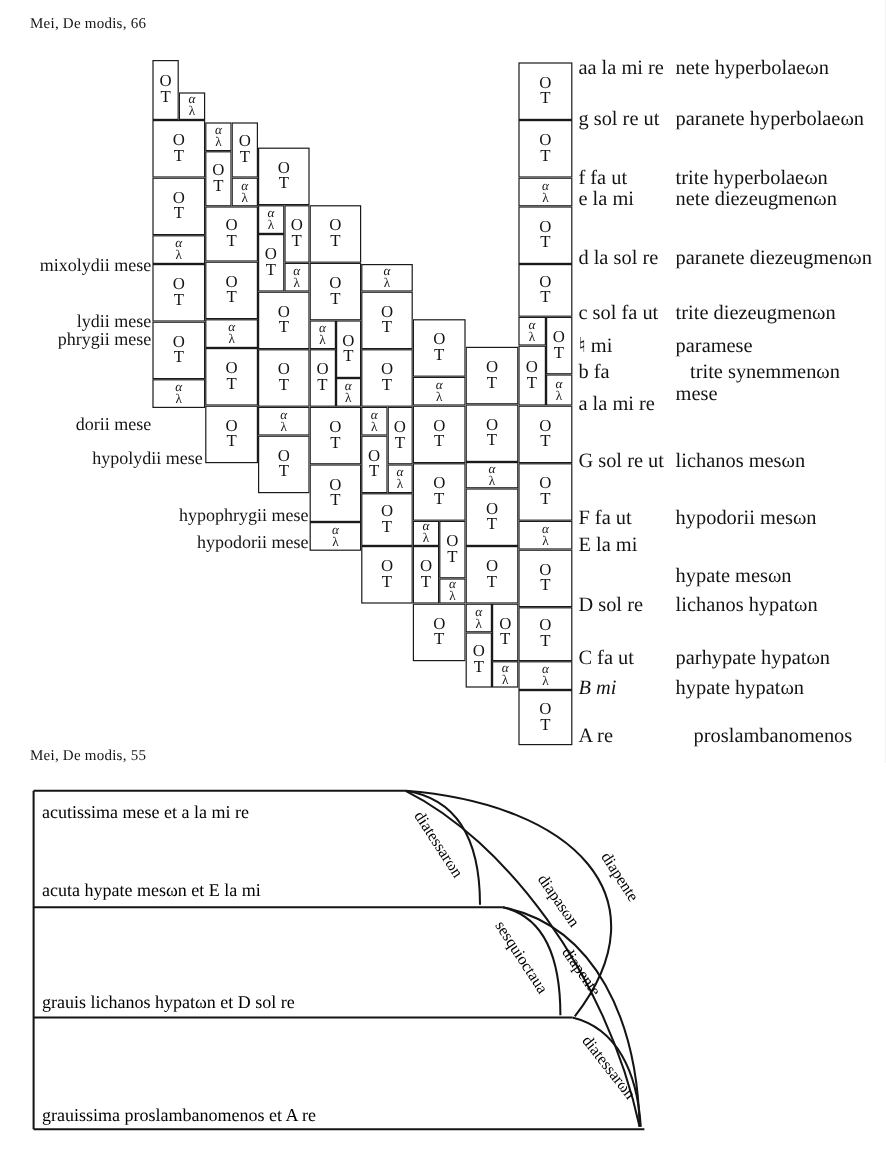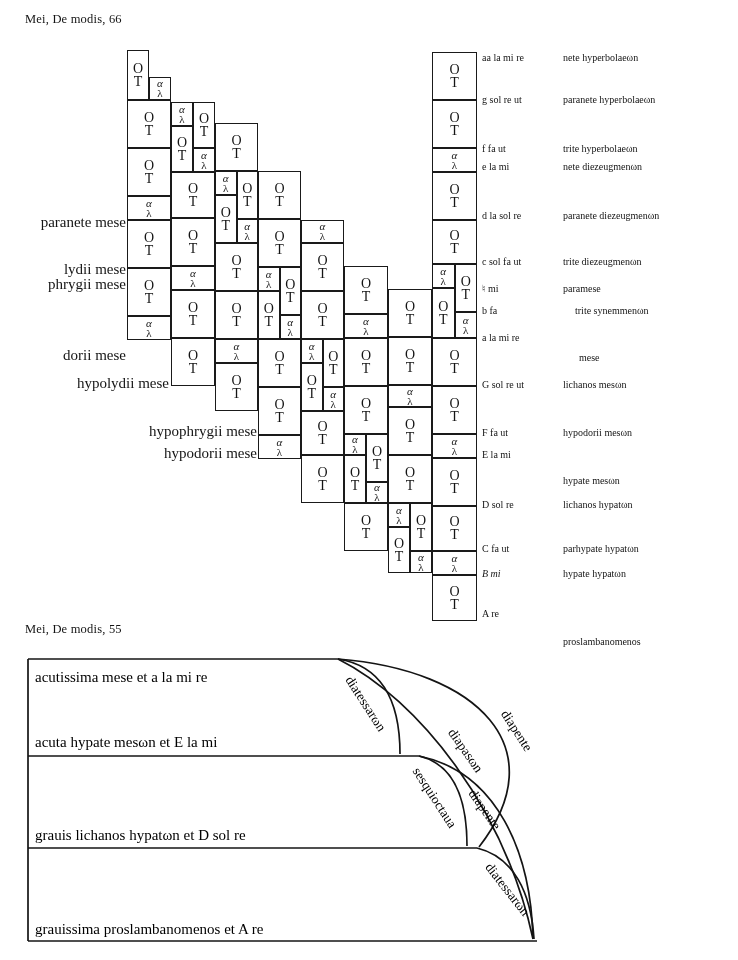--- a/index.html
+++ b/index.html
@@ -10,21 +10,21 @@
   .cell{position:absolute;box-sizing:border-box;border:1.6px solid #1a1a1a;background:#fff;
         display:flex;flex-direction:column;align-items:center;justify-content:center;
         line-height:1;}
   .cell .g1,.cell .g2{display:block;text-align:center;}
   .cell.tone .g1{font-size:14px;line-height:13px;}
   .cell.tone .g2{font-size:14px;line-height:14px;}
   .cell.semi .g1{font-size:11px;line-height:9px;font-style:italic;}
   .cell.semi .g2{font-size:11px;line-height:10px;}
   
   .llabel{position:absolute;font-size:15px;white-space:nowrap;transform:translate(-100%,-50%);}
-  .rnote,.rgreek{position:absolute;font-size:10px;white-space:nowrap;transform:translateY(-50%);}
+  .rnote,.rgreek{position:absolute;font-size:17px;white-space:nowrap;transform:translateY(-50%);}
   svg{position:absolute;left:0;top:0;}
   svg text{font-family:"Liberation Serif","DejaVu Serif","DejaVu Sans",serif;}
   .rowlab{font-size:15px;}
   .arclab{font-size:13.5px;}
 </style>
 </head>
 <body>
 
 <div id="page">
   <div class="caption" style="left:25px;top:12px">Mei, De modis, 66</div>
@@ -336,21 +336,21 @@
         <span class="g2">T</span>
       </div>
       <div class="cell semi" style="left: 432px; top: 551px; width: 45px; height: 24px;">
         <span class="g1">α</span>
         <span class="g2">λ</span>
       </div>
       <div class="cell tone" style="left: 432px; top: 575px; width: 45px; height: 46px;">
         <span class="g1">O</span>
         <span class="g2">T</span>
       </div>
-      <div class="llabel" style="left: 126px; top: 222px;">paranete  mese</div>
+      <div class="llabel" style="left: 126px; top: 222px;">mixolydii  mese</div>
       <div class="llabel" style="left: 126px; top: 269px;">lydii  mese</div>
       <div class="llabel" style="left: 126px; top: 284px;">phrygii  mese</div>
       <div class="llabel" style="left: 126px; top: 355px;">dorii  mese</div>
       <div class="llabel" style="left: 169px; top: 383px;">hypolydii  mese</div>
       <div class="llabel" style="left: 257px; top: 431px;">hypophrygii  mese</div>
       <div class="llabel" style="left: 257px; top: 453px;">hypodorii  mese</div>
       <div class="rnote" style="left: 482px; top: 57px;">aa la mi re</div>
       <div class="rgreek" style="left: 563px; top: 57px;">nete hyperbolaeωn</div>
       <div class="rnote" style="left: 482px; top: 99px;">g sol re ut</div>
       <div class="rgreek" style="left: 563px; top: 99px;">paranete hyperbolaeωn</div>
@@ -360,35 +360,35 @@
       <div class="rgreek" style="left: 563px; top: 166px;">nete diezeugmenωn</div>
       <div class="rnote" style="left: 482px; top: 215px;">d la sol re</div>
       <div class="rgreek" style="left: 563px; top: 215px;">paranete diezeugmenωn</div>
       <div class="rnote" style="left: 482px; top: 261px;">c sol fa ut</div>
       <div class="rgreek" style="left: 563px; top: 261px;">trite diezeugmenωn</div>
       <div class="rnote" style="left: 482px; top: 288px;">♮ mi</div>
       <div class="rgreek" style="left: 563px; top: 288px;">paramese</div>
       <div class="rnote" style="left: 482px; top: 310px;">b fa</div>
       <div class="rgreek" style="left: 563px; top: 310px; margin-left: 12px;">trite synemmenωn</div>
       <div class="rnote" style="left: 482px; top: 337px;">a la mi re</div>
-      <div class="rgreek" style="left: 563px; top: 357px; margin-left: 16px;">mese</div>
+      <div class="rgreek" style="left: 563px; top: 328px;">mese</div>
       <div class="rnote" style="left: 482px; top: 384px;">G sol re ut</div>
       <div class="rgreek" style="left: 563px; top: 384px;">lichanos mesωn</div>
       <div class="rnote" style="left: 482px; top: 432px;">F fa ut</div>
       <div class="rgreek" style="left: 563px; top: 432px;">hypodorii mesωn</div>
       <div class="rnote" style="left: 482px; top: 454px;">E la mi</div>
       <div class="rgreek" style="left: 563px; top: 454px; margin-top: 26px;">hypate mesωn</div>
       <div class="rnote" style="left: 482px; top: 504px;">D sol re</div>
       <div class="rgreek" style="left: 563px; top: 504px;">lichanos hypatωn</div>
       <div class="rnote" style="left: 482px; top: 548px;">C fa ut</div>
       <div class="rgreek" style="left: 563px; top: 548px;">parhypate hypatωn</div>
       <div class="rnote" style="left: 482px; top: 573px; font-style: italic;">B mi</div>
       <div class="rgreek" style="left: 563px; top: 573px;">hypate hypatωn</div>
       <div class="rnote" style="left: 482px; top: 613px;">A re</div>
-      <div class="rgreek" style="left: 563px; top: 613px; margin-top: 28px;">proslambanomenos</div>
+      <div class="rgreek" style="left: 578px; top: 613px;">proslambanomenos</div>
     </div>
 
   <svg id="proportion-diagram" width="738" height="960" viewBox="0 0 738 960">
       <line x1="28" y1="659" x2="28" y2="941" stroke="#141414" stroke-width="1.7" fill="none"></line>
       <line x1="28" y1="659" x2="338" y2="659" stroke="#141414" stroke-width="1.7" fill="none"></line>
       <text x="35" y="682" class="rowlab">acutissima  mese et a la mi re</text>
       <line x1="28" y1="756" x2="419" y2="756" stroke="#141414" stroke-width="1.7" fill="none"></line>
       <text x="35" y="747" class="rowlab">acuta hypate mesωn et E la mi</text>
       <line x1="28" y1="848" x2="477" y2="848" stroke="#141414" stroke-width="1.7" fill="none"></line>
       <text x="35" y="840" class="rowlab">grauis lichanos hypatωn et D sol re</text>

